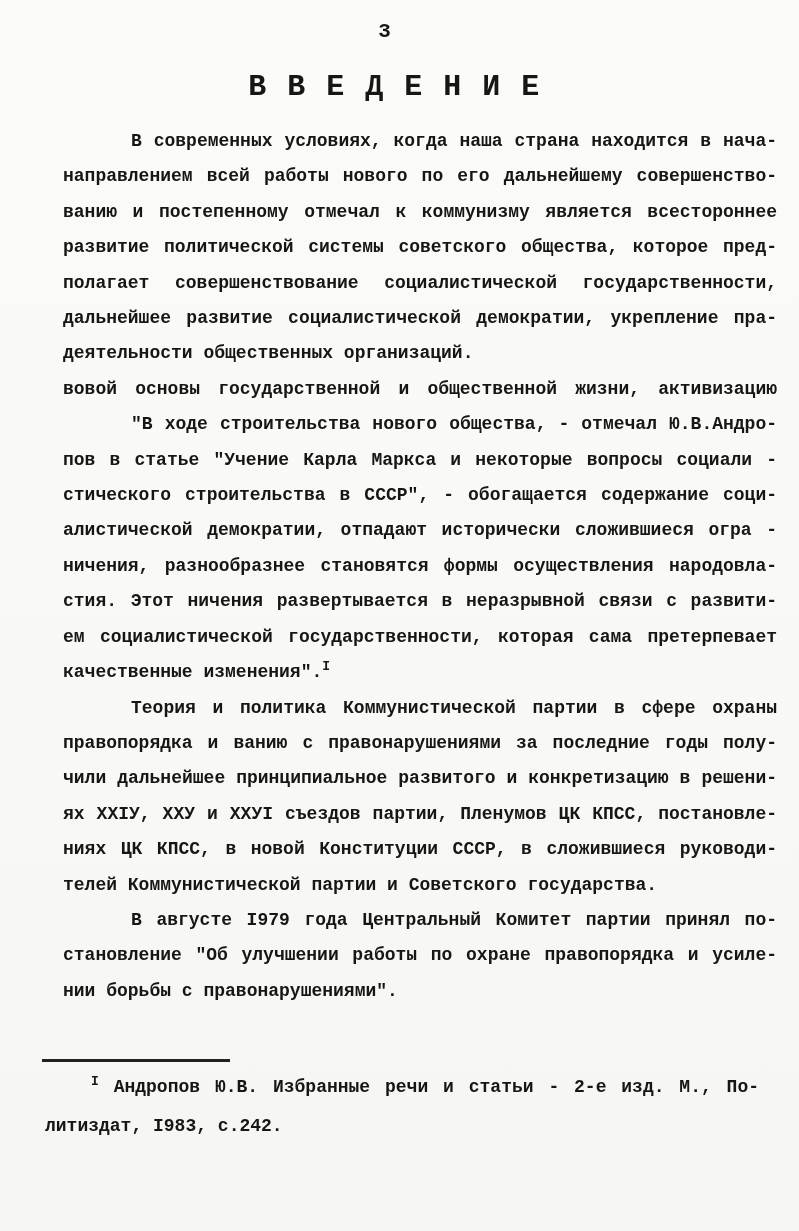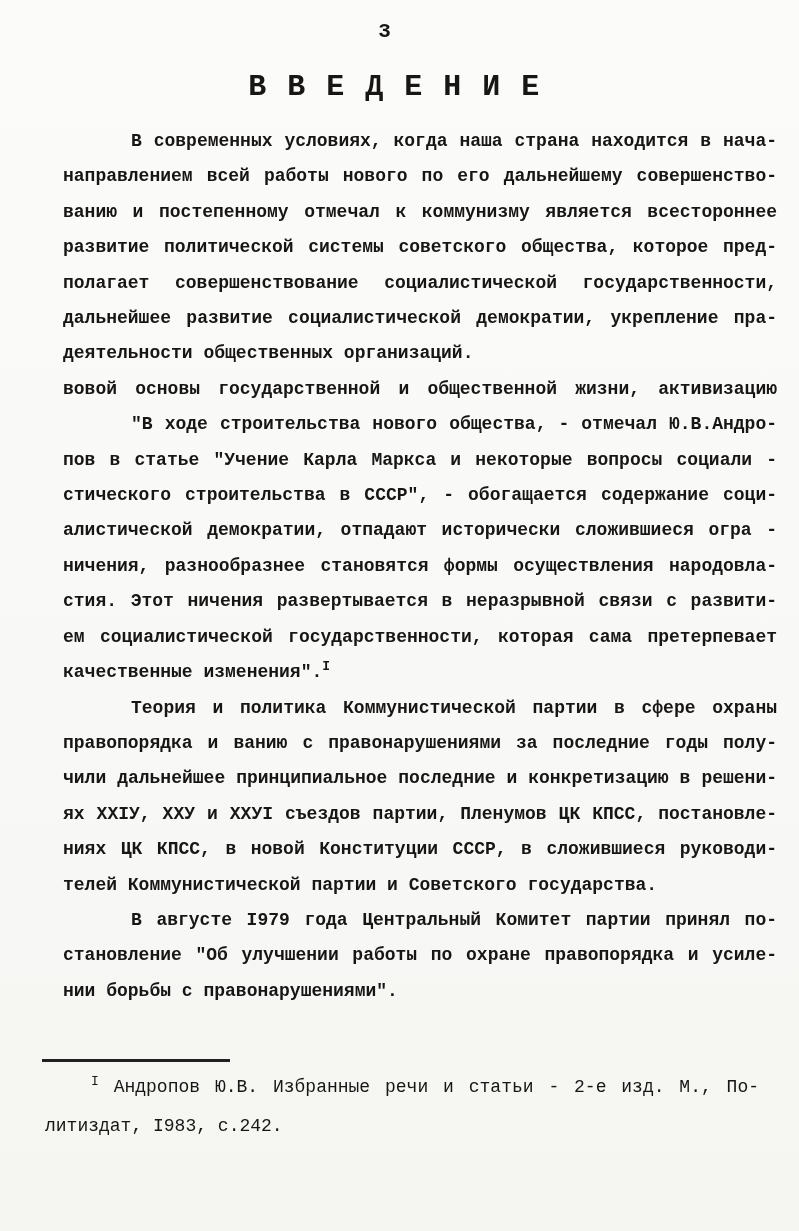--- a/index.html
+++ b/index.html
@@ -53,21 +53,21 @@
     position: absolute;
     left: 42px; top: 1059px;
     width: 188px; height: 3px;
     background: #22211f;
   }
   .footnote {
     position: absolute;
     left: 45px; top: 1068px;
     width: 714px;
     font-size: 18px;
-    font-weight: normal;
+    font-weight: bold;
   }
   .footnote .line { line-height: 39px; }
   .footnote .line.first { text-indent: 46px; }
 </style>
 </head>
 <body>
 
 <div class="page">
 
   <div class="page-number">3</div>
@@ -94,21 +94,21 @@
       <div class="line">алистической демократии, отпадают исторически сложившиеся огра -</div>
       <div class="line">ничения, разнообразнее становятся формы осуществления народовла-</div>
       <div class="line">стия. Этот ничения развертывается в неразрывной связи с развити-</div>
       <div class="line">ем социалистической государственности, которая сама претерпевает</div>
       <div class="line last"><span>качественные изменения".</span><sup class="fn">I</sup></div>
     </div>
 
     <div>
       <div class="line first">Теория и политика Коммунистической партии в сфере охраны</div>
       <div class="line">правопорядка и ванию с правонарушениями за последние годы полу-</div>
-      <div class="line">чили дальнейшее принципиальное последние и конкретизацию в решени-</div>
+      <div class="line">чили дальнейшее принципиальное развитого и конкретизацию в решени-</div>
       <div class="line">ях ХХIУ, ХХУ и ХХУI съездов партии, Пленумов ЦК КПСС, постановле-</div>
       <div class="line">ниях ЦК КПСС, в новой Конституции СССР, в сложившиеся руководи-</div>
       <div class="line last">телей Коммунистической партии и Советского государства.</div>
     </div>
 
     <div>
       <div class="line first">В августе I979 года Центральный Комитет партии принял по-</div>
       <div class="line">становление "Об улучшении работы по охране правопорядка и усиле-</div>
       <div class="line last">нии борьбы с правонарушениями".</div>
     </div>

